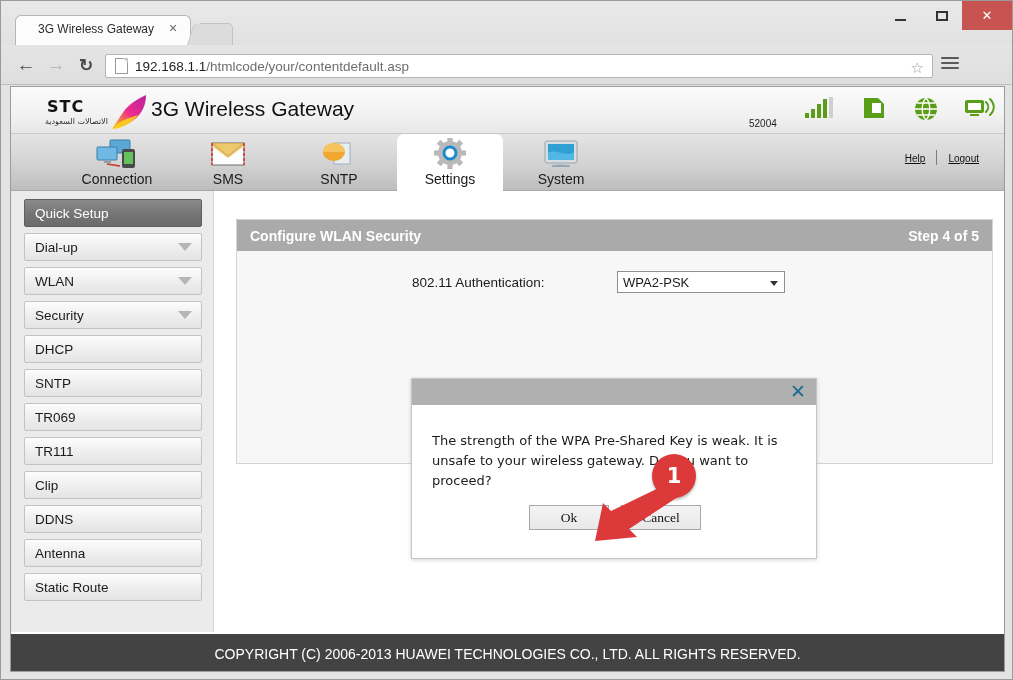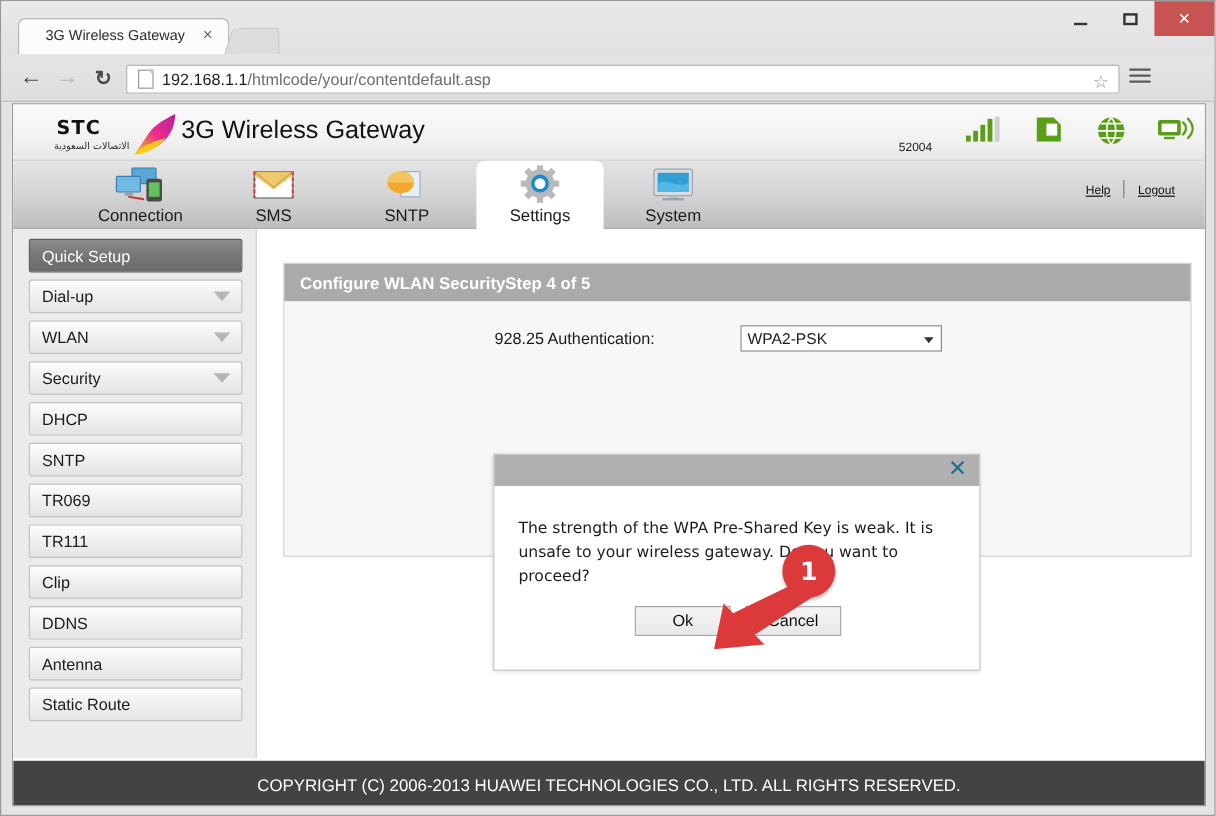--- a/index.html
+++ b/index.html
@@ -221,21 +221,21 @@
   }
   .panel {
     position: absolute; left: 21px; top: 28px;
     width: 757px; height: 245px;
     background: #f7f7f7;
     border: 1px solid #d4d4d4;
   }
   .panel-head {
     height: 31px;
     background: #aaaaaa;
-    display: flex; align-items: center; 
+    display: flex; align-items: center; justify-content: space-between;
     padding: 0 13px;
   }
   .panel-head .t { font-size: 14px; font-weight: bold; color: #ffffff; }
   .panel-form { position: relative; height: 213px; }
   .form-row {
     position: absolute; left: 175px; top: 20px;
     display: flex; align-items: center;
   }
   .form-label { font-size: 13.5px; color: #1b1b1b; width: 205px; }
   .form-select {
@@ -282,21 +282,21 @@
     position: absolute; left: 0; bottom: 28px; width: 406px;
     display: flex; justify-content: center; gap: 12px;
   }
   .mbtn {
     min-width: 80px; height: 25px; padding: 0 16px;
     background: linear-gradient(to bottom, #f4f4f4 0%, #e8e8e8 100%);
     border: 1px solid #a8a8a8;
     font-size: 13.5px; color: #111;
     display:flex; align-items:center; justify-content:center;
     cursor: pointer;
-    font-family: Liberation Sans, sans-serif;
+    font-family: Liberation Serif, serif;
   }
 
   
   .anno { position: absolute; z-index: 60; pointer-events: none; }
   .anno-badge {
     left: 641px; top: 367px;
     width: 44px; height: 44px; border-radius: 50%;
     background: #dc3a3a;
     color: #fff; font-size: 21px; font-weight: bold;
     display: flex; align-items: center; justify-content: center;
@@ -529,21 +529,21 @@
       </div>
 
       <div class="content">
         <div class="panel">
           <div class="panel-head">
             <div class="t">Configure WLAN Security</div>
             <div class="t">Step 4 of 5</div>
           </div>
           <div class="panel-form">
             <div class="form-row">
-              <div class="form-label">928.25 Authentication:</div>
+              <div class="form-label">802.11 Authentication:</div>
               <div class="form-select">
                 <span>WPA2-PSK</span>
                 <span class="caret"></span>
               </div>
             </div>
           </div>
         </div>
       </div>
 
       <div class="footer">

